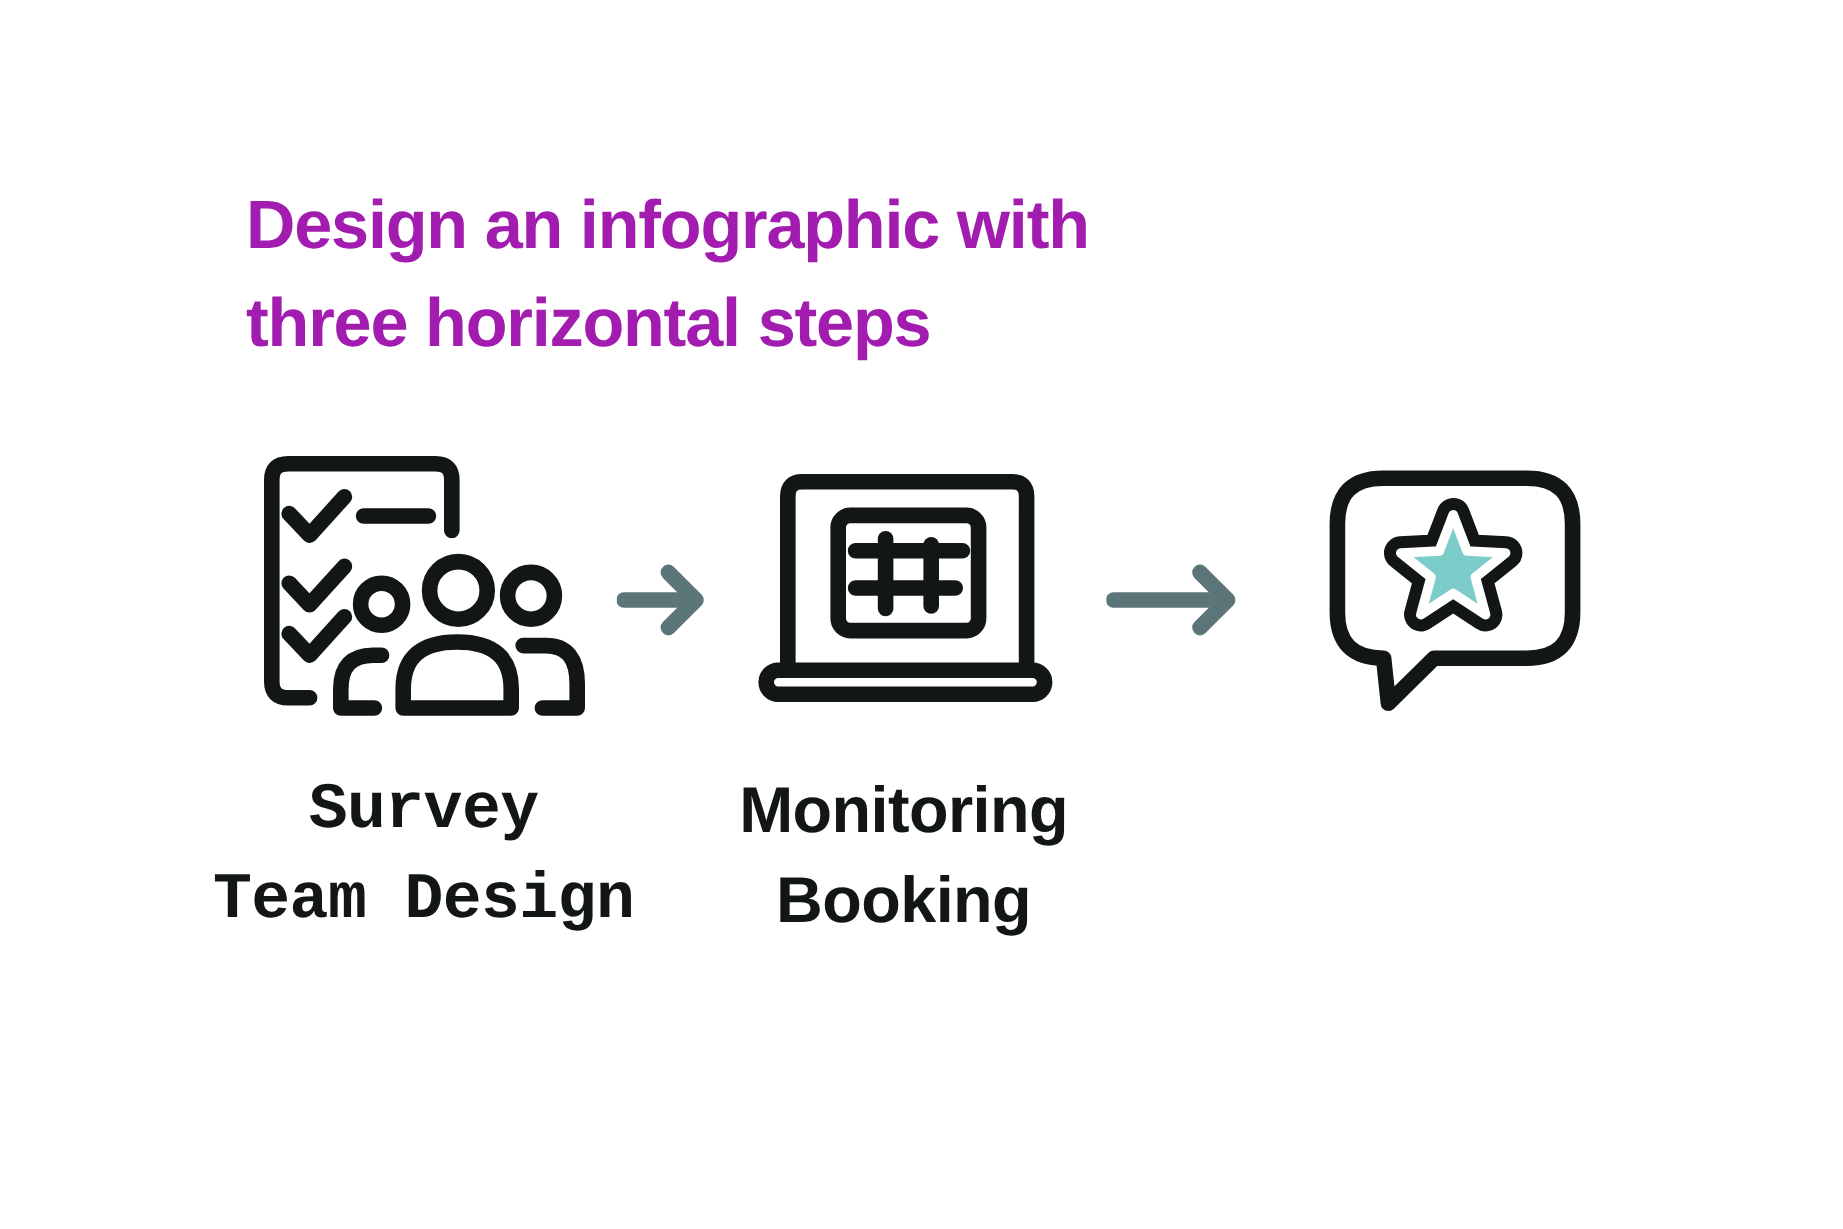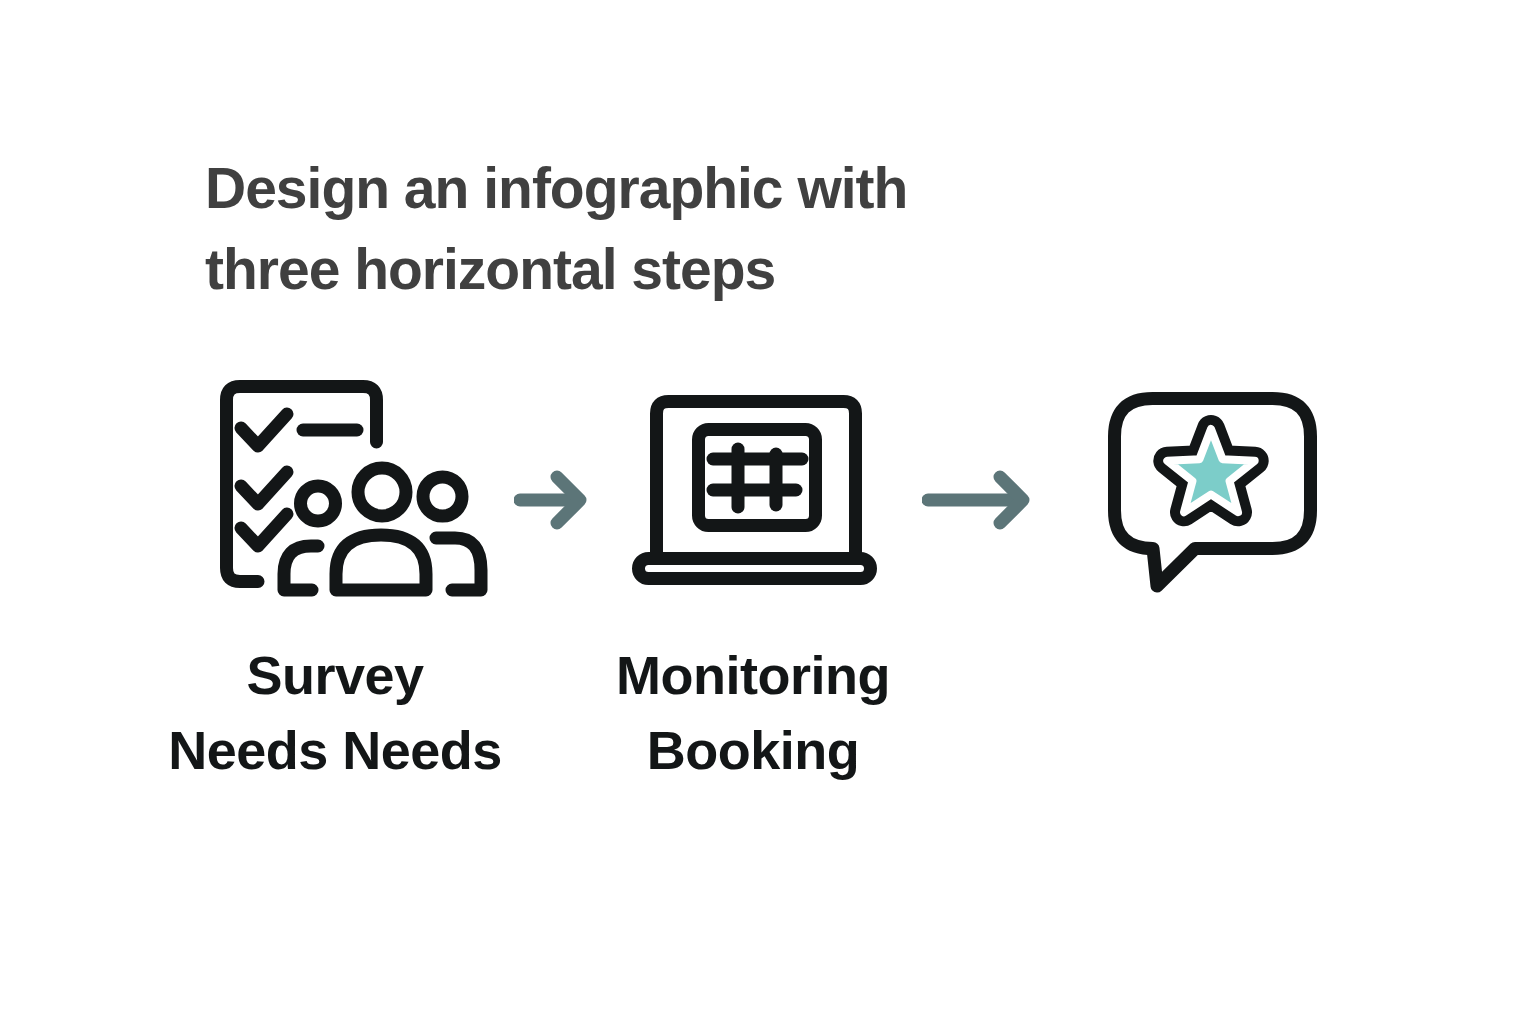--- a/index.html
+++ b/index.html
@@ -14,37 +14,37 @@
     background:#ffffff;
     overflow:hidden;
   }
   .title{
     position:absolute;
     left:205px;top:148px;
     font-size:57px;
     font-weight:700;
     line-height:81px;
     letter-spacing:-1px;
-    color:#404040;
+    color:#a21caf;
     white-space:nowrap;
   }
   .icon{position:absolute;}
   .step-label{
     position:absolute;
     top:638px;
     width:440px;
     text-align:center;
     font-size:54px;
     font-weight:700;
     line-height:75px;
     letter-spacing:-0.5px;
     color:#131617;
     white-space:nowrap;
   }
-  .label-1{left:115px;}
+  .label-1{left:133px;font-family:Liberation Mono, monospace;}
   .label-2{left:533px;}
   .label-3{left:993px;}
 </style>
 </head>
 <body>
 
 <div class="canvas">
 
   <div class="title">
     <div>Design an infographic with</div>
@@ -107,20 +107,20 @@
       <path fill="#FFFFFF" d="M 49.5 10.5 H 169.5 Q 207.5 10.5 207.5 48.5 V 122.5 Q 207.5 160.5 169.5 160.5 H 92 L 54 198 L 50 160.5 Q 11.5 160.5 11.5 122.5 V 48.5 Q 11.5 10.5 49.5 10.5 Z"></path>
 
       <path stroke-width="28" d="M 108 41 L 119.5 71.2 L 151.7 72.8 L 126.5 93 L 135 124.2 L 108 106.5 L 81 124.2 L 89.5 93 L 64.3 72.8 L 96.4 71.2 Z"></path>
 
       <path fill="#7CCDC9" stroke="#FFFFFF" stroke-width="8" d="M 108 41 L 119.5 71.2 L 151.7 72.8 L 126.5 93 L 135 124.2 L 108 106.5 L 81 124.2 L 89.5 93 L 64.3 72.8 L 96.4 71.2 Z"></path>
     </g>
   </svg>
 
   <div class="step-label label-1">
     <div>Survey</div>
-    <div>Needs Needs</div>
+    <div>Team Design</div>
   </div>
   <div class="step-label label-2">
     <div>Monitoring</div>
     <div>Booking</div>
   </div>
 
 </div>
 
 </body></html>

